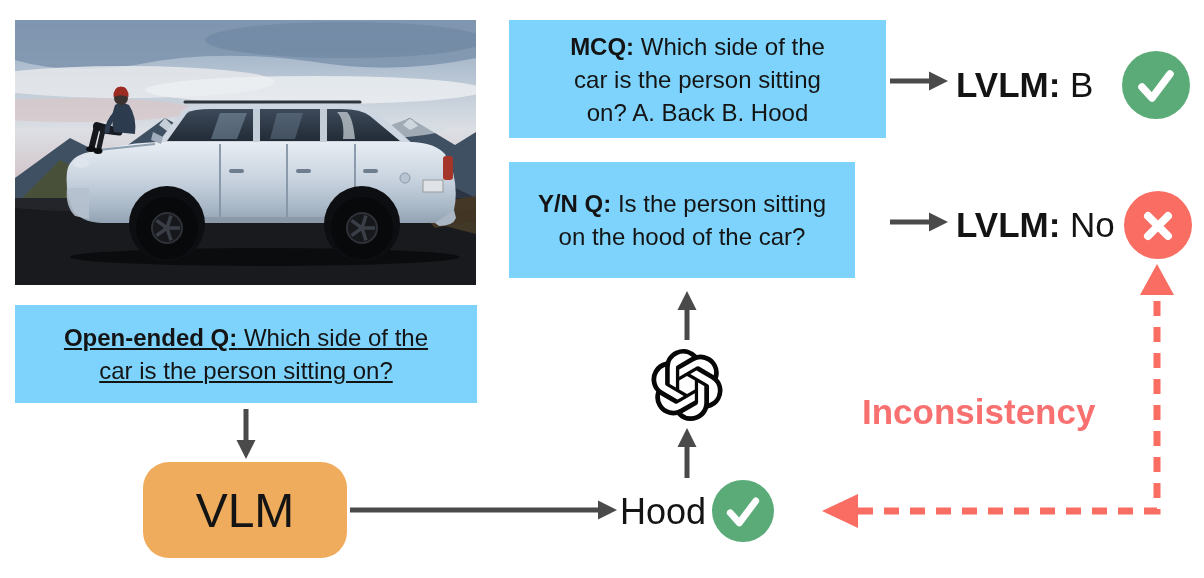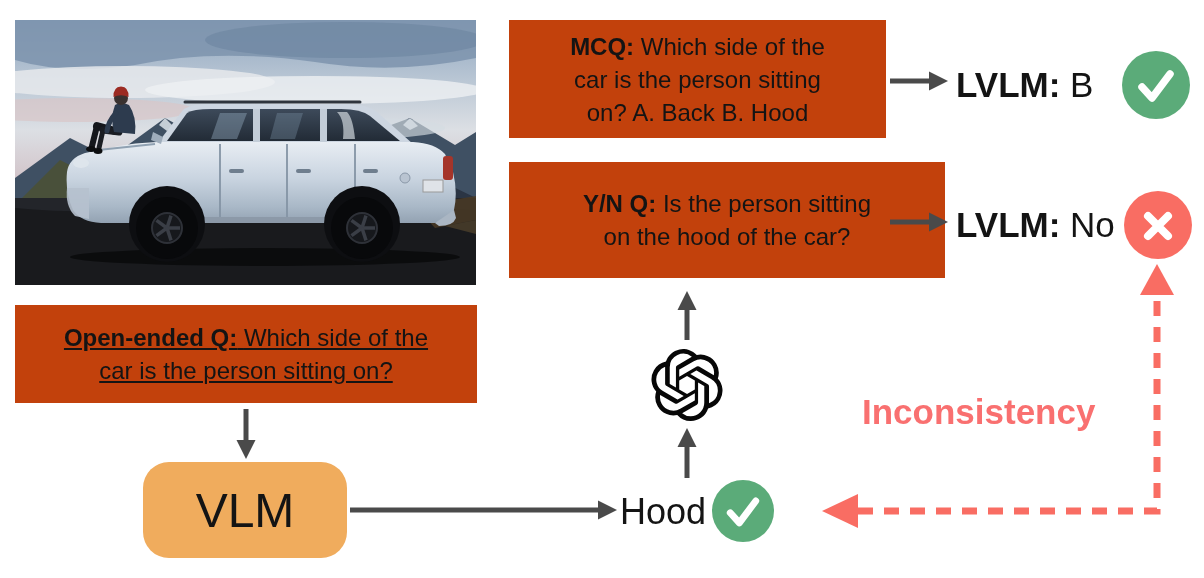--- a/index.html
+++ b/index.html
@@ -1,25 +1,25 @@
 <!DOCTYPE html>
 <html><head>
 <meta charset="utf-8">
 <style>
   html,body{margin:0;padding:0;background:#fff;}
   #canvas{position:relative;width:1204px;height:578px;background:#fff;overflow:hidden;
           font-family:"Liberation Sans",sans-serif;color:#141414;}
   .abs{position:absolute;}
   
-  .qbox{background:#c2410c;display:flex;align-items:center;justify-content:center;}
+  .qbox{background:#7dd3fc;display:flex;align-items:center;justify-content:center;}
   .qtext{font-size:24px;line-height:33px;text-align:center;margin:0 auto;}
   .qprefix{font-weight:700;}
   #mcq-box{left:509px;top:20px;width:377px;height:118px;}
   #mcq-box .qtext{max-width:268px;}
-  #yn-box{left:509px;top:162px;width:436px;height:116px;}
+  #yn-box{left:509px;top:162px;width:346px;height:116px;}
   #yn-box .qtext{max-width:292px;}
   #open-box{left:15px;top:305px;width:462px;height:98px;}
   #open-box .qtext{max-width:392px;text-decoration:underline;}
   
   #vlm-box{left:143px;top:462px;width:204px;height:96px;border-radius:26px;background:#f0ac5d;
            display:flex;align-items:center;justify-content:center;}
   #vlm-box .lbl{font-size:48px;}
   
   .ansrow{height:68px;line-height:68px;font-size:35px;white-space:nowrap;}
   .ansrow .model{font-weight:700;}

